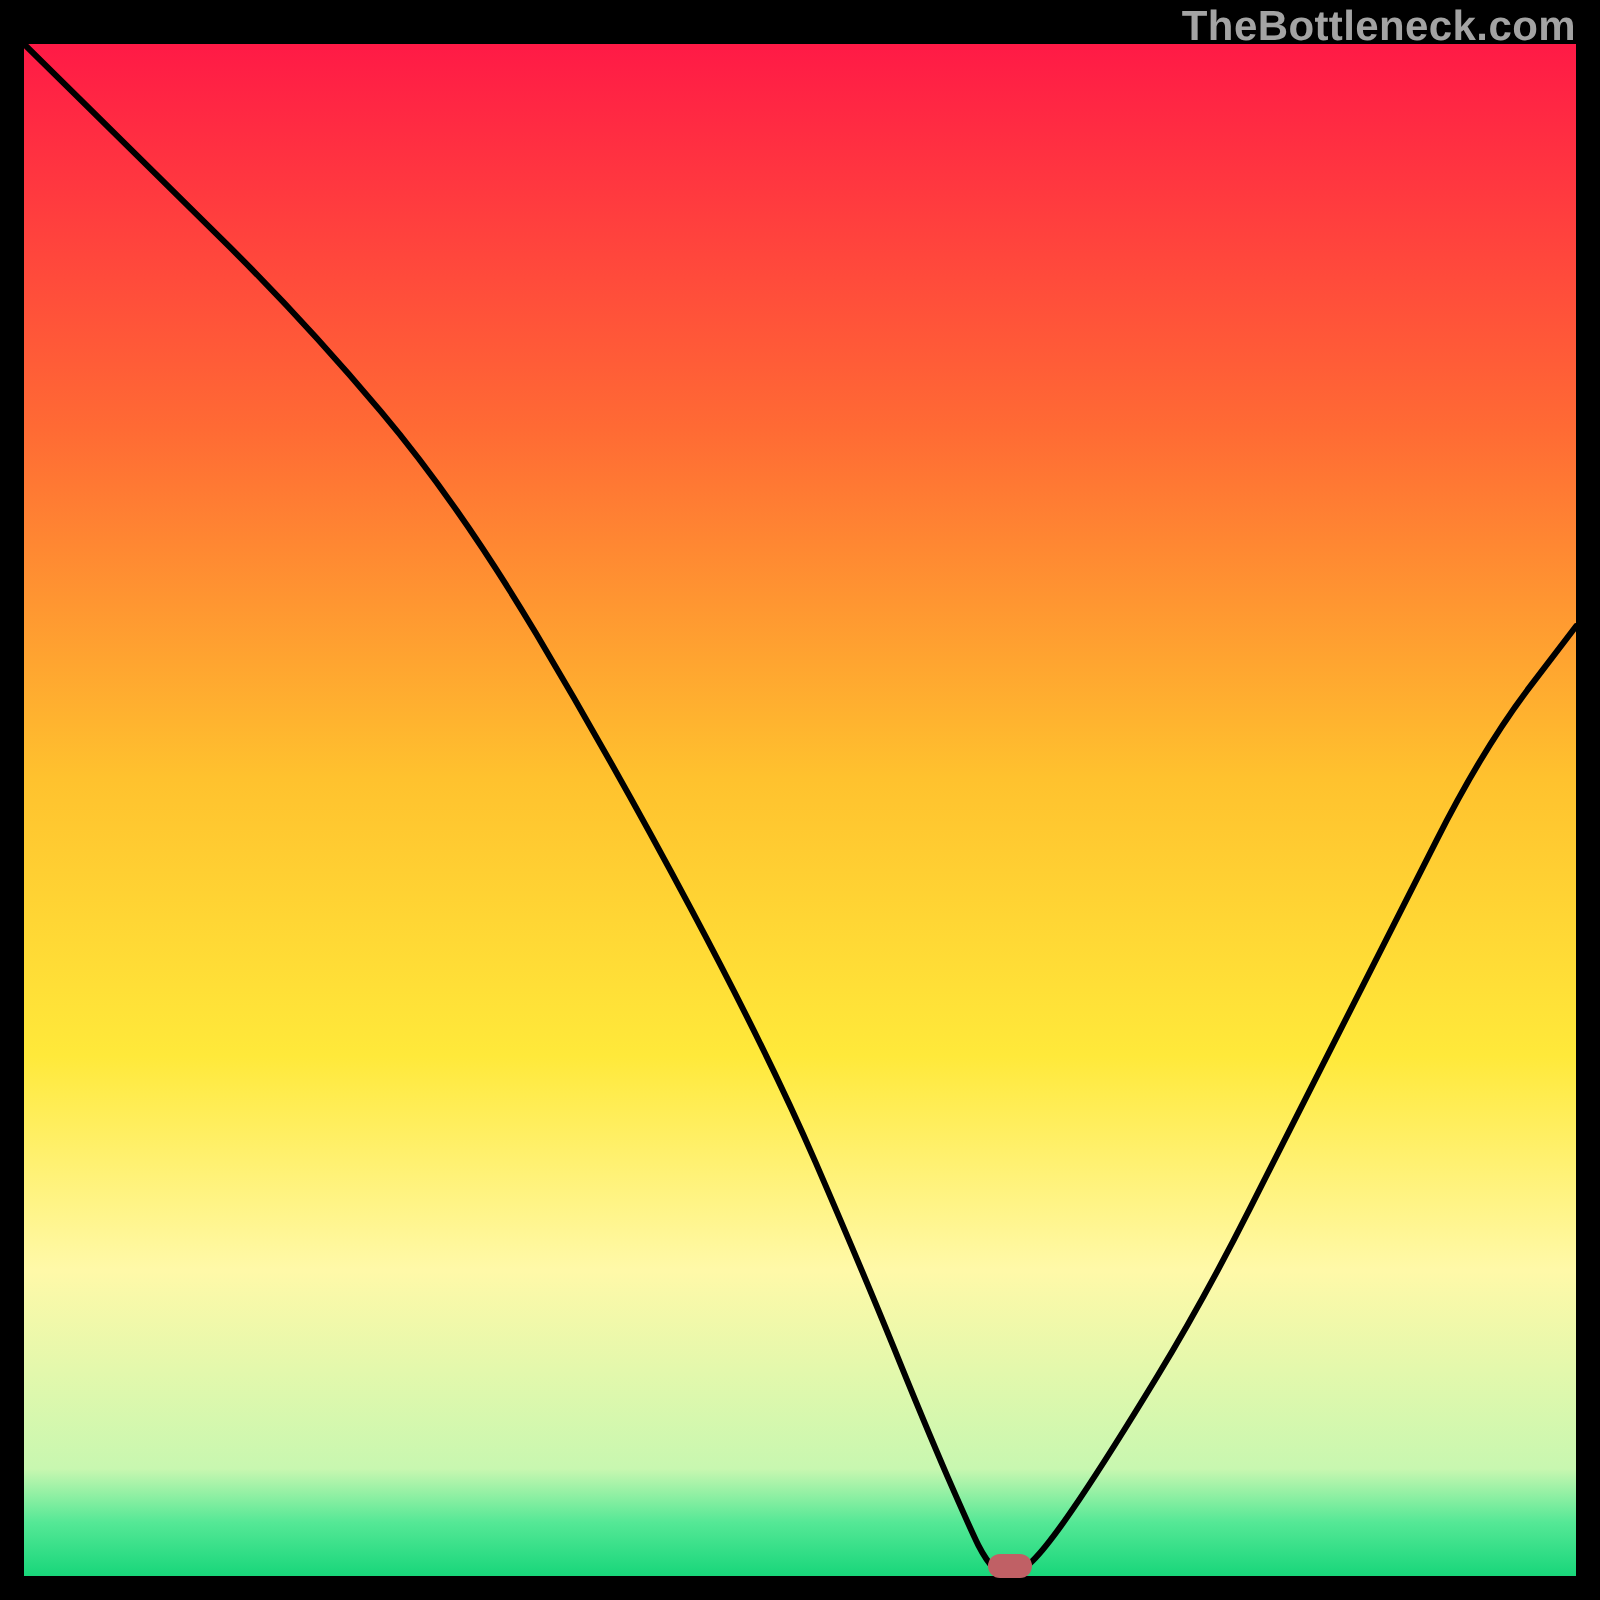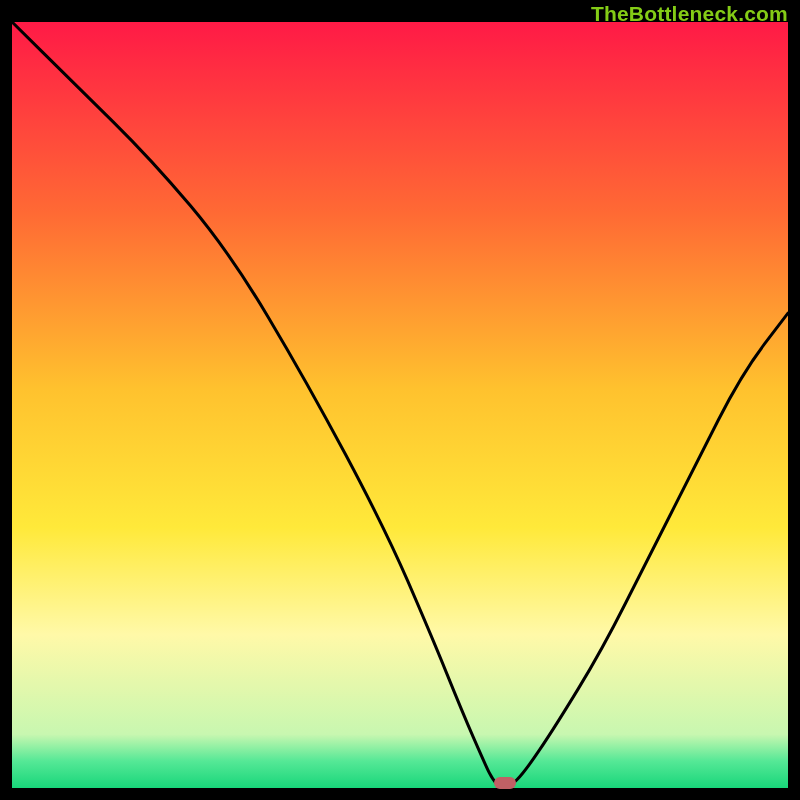--- a/index.html
+++ b/index.html
@@ -16,21 +16,21 @@
     height: 800px;
     background: #000;
   }
   .watermark {
     position: absolute;
     top: 2px;
     right: 12px;
     font-family: Arial, Helvetica, sans-serif;
     font-size: 21px;
     font-weight: 600;
-    color: #84cc16;
+    color: #a3a3a3;
     letter-spacing: 0.2px;
   }
   svg.plot {
     position: absolute;
     left: 12px;
     top: 22px;
     width: 776px;
     height: 766px;
     display: block;
   }

